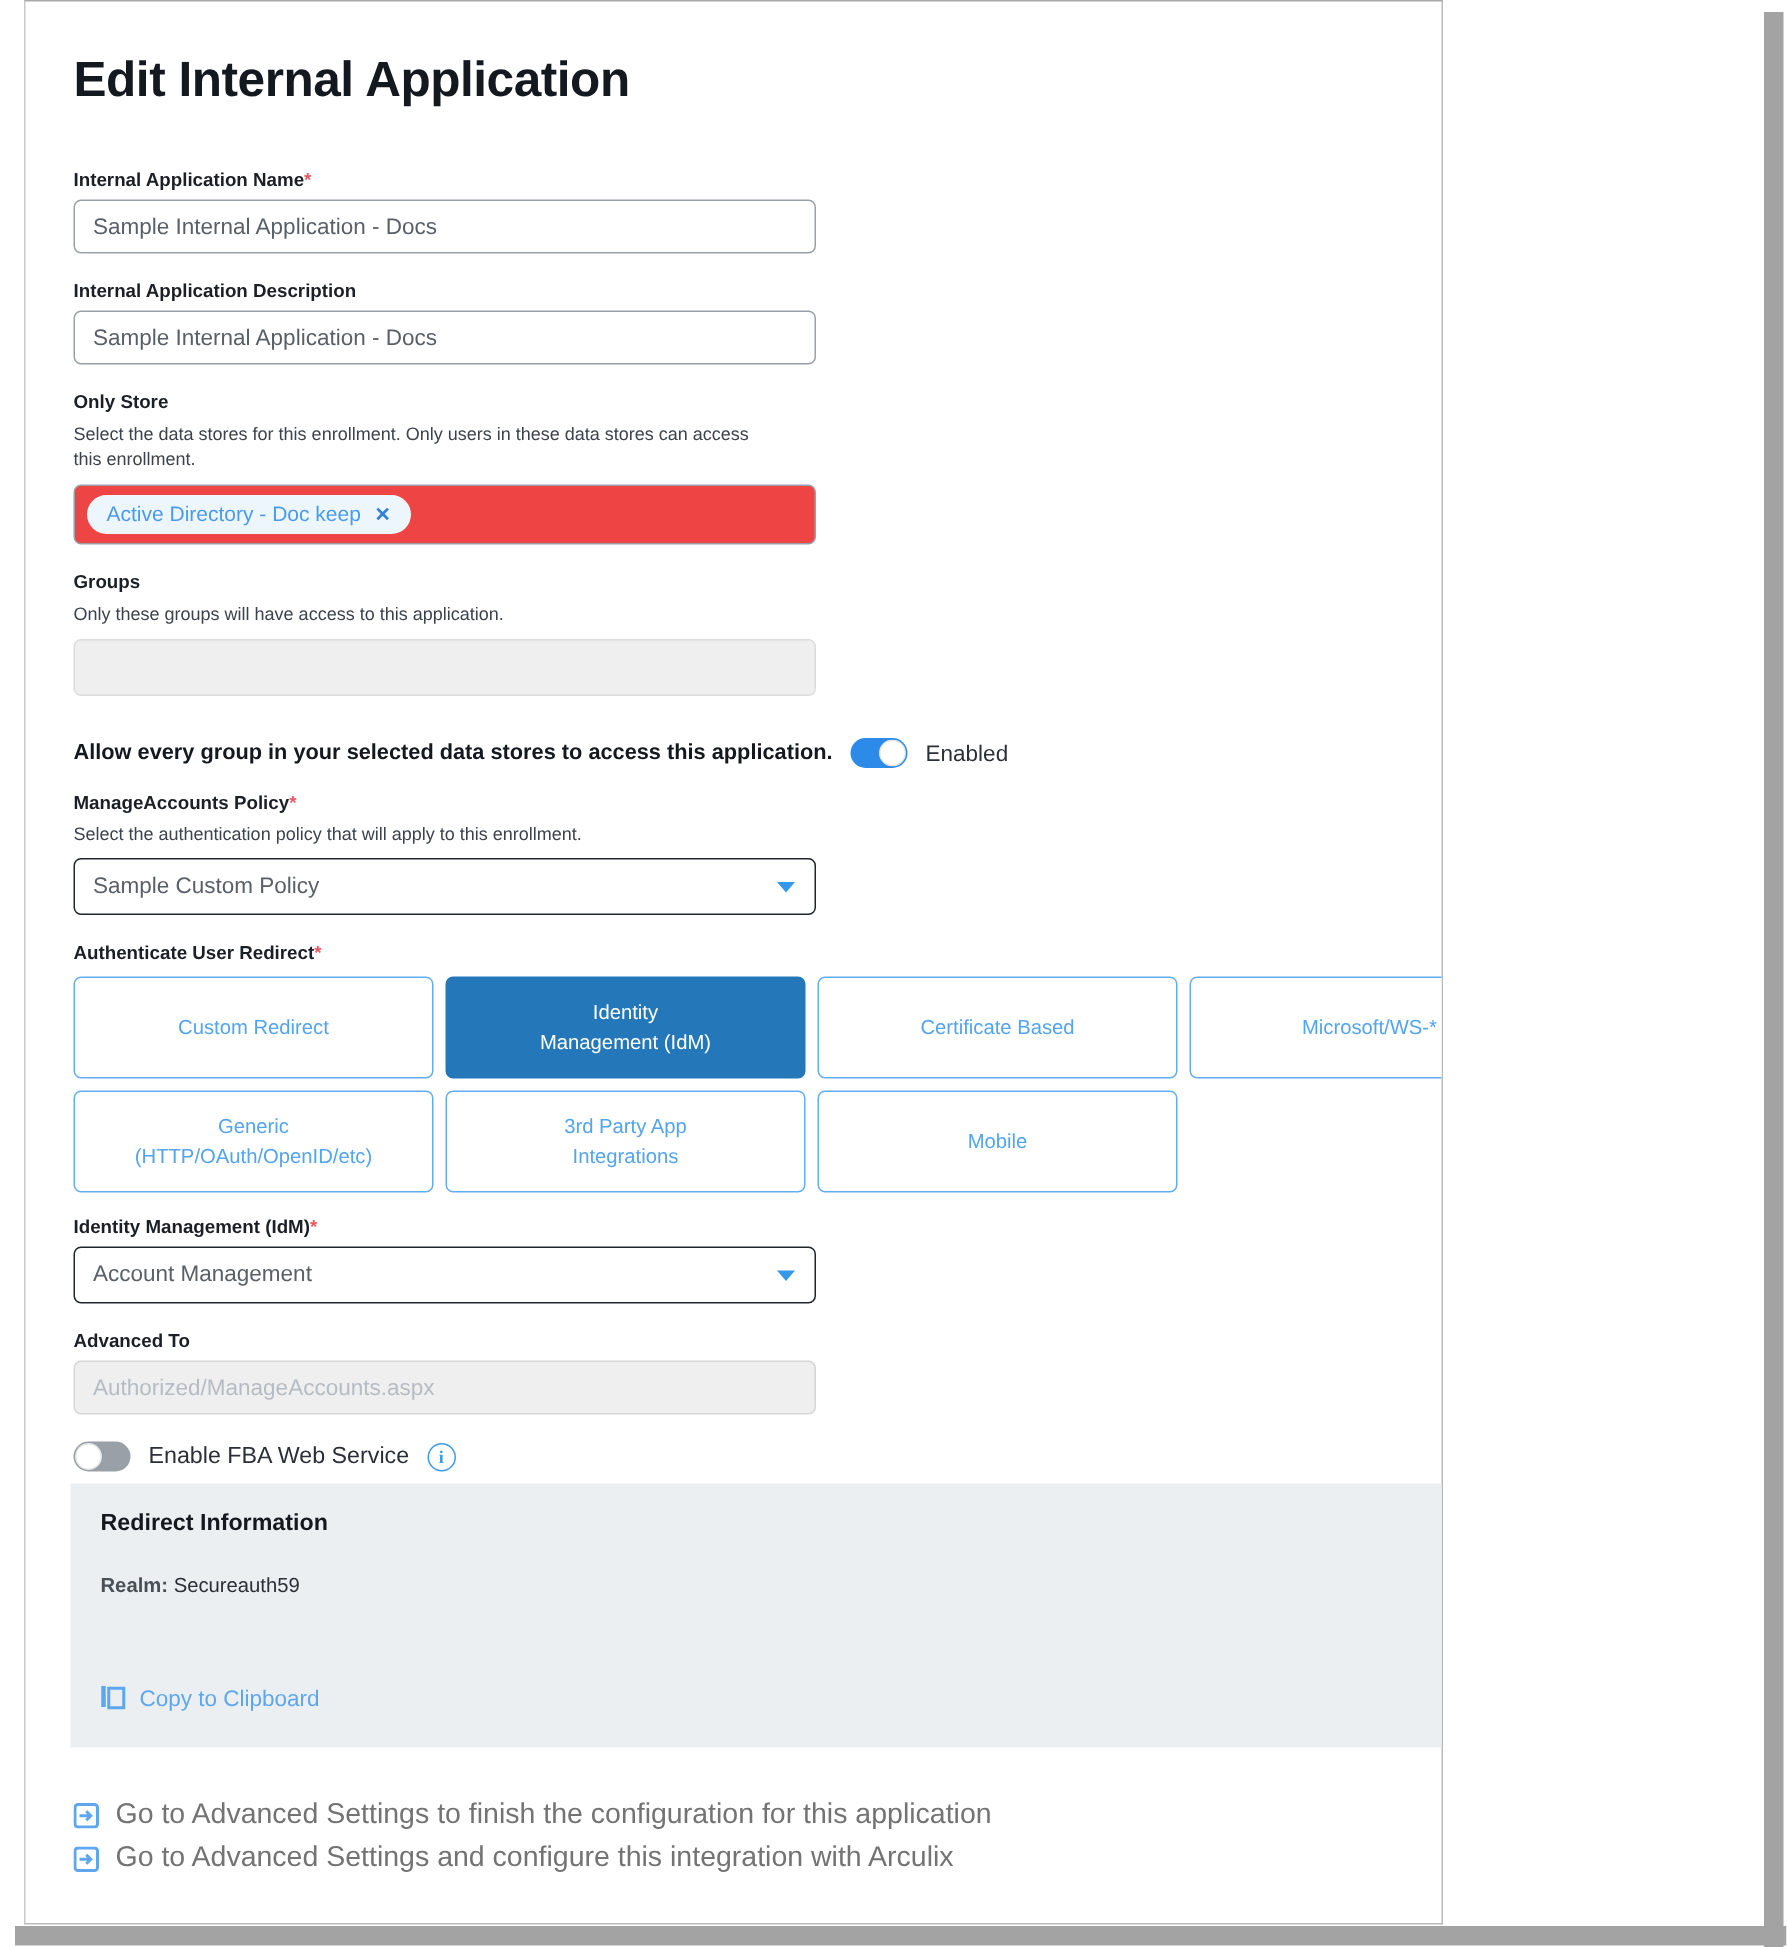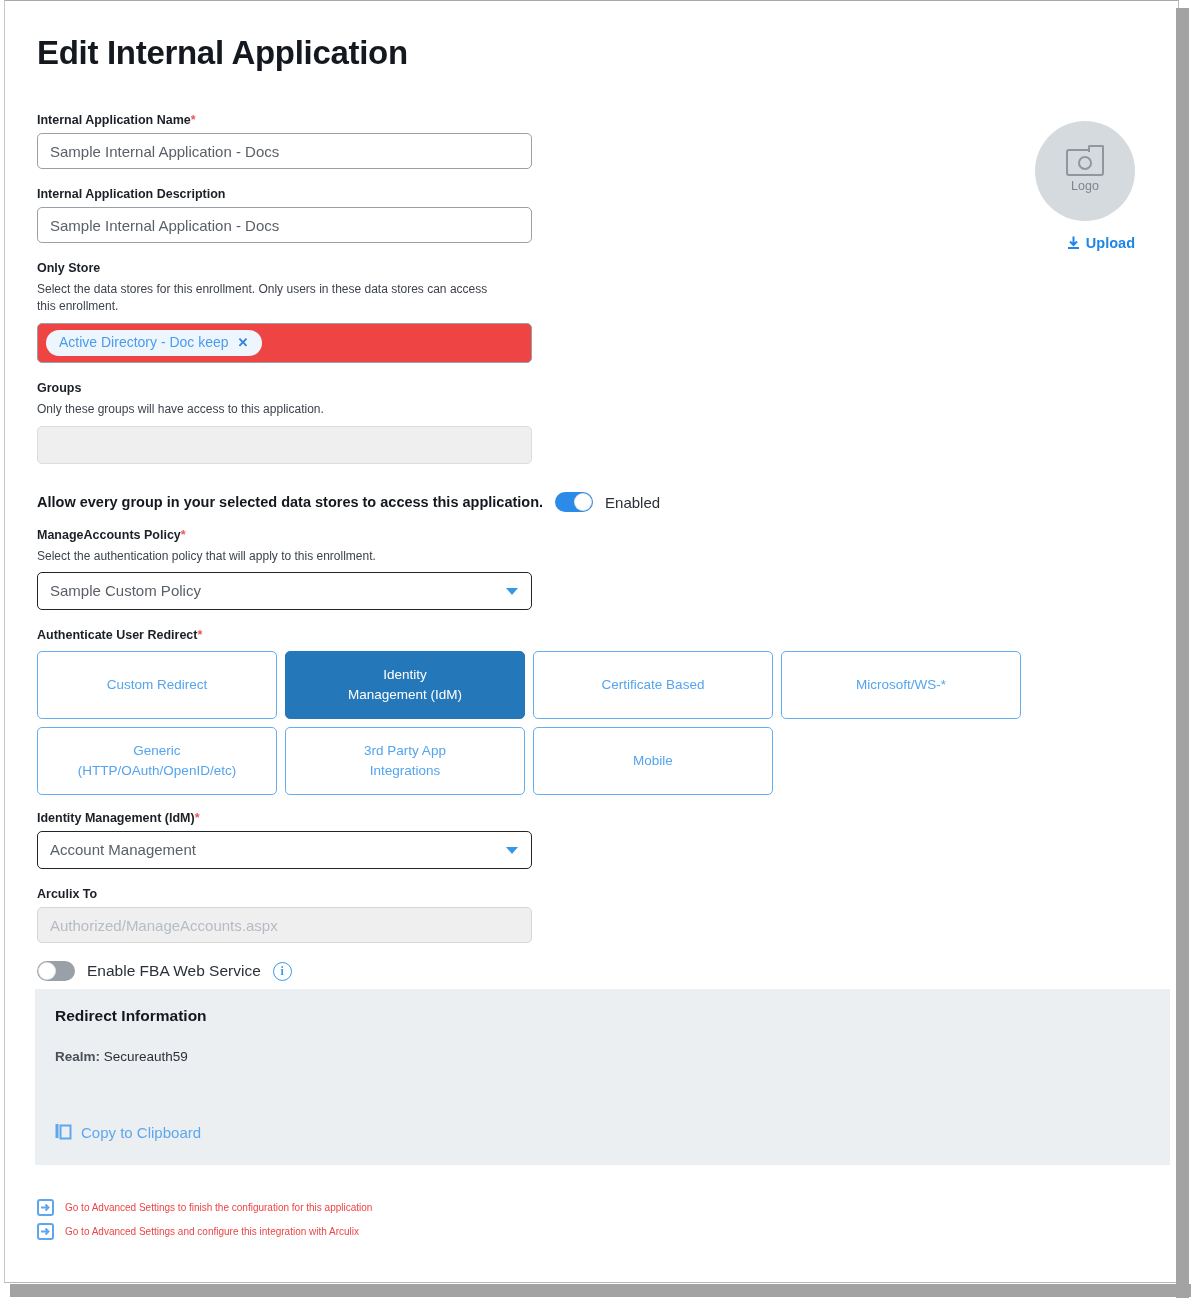--- a/index.html
+++ b/index.html
@@ -10,22 +10,22 @@
   }
   body {
     width: 1191px; height: 1298px;
     overflow: hidden;
     position: relative;
   }
 
   
   .page-frame {
     position: absolute;
-    left: 4px; top: 0;
-    width: 1175px;
+    left: 16px; top: 0;
+    width: 946px;
     height: 1283px;
     background: #ffffff;
     border: 1px solid #b9b9b9;
     border-top-color: #a9a9a9;
     border-left-color: #c9c9c9;
     overflow: hidden;
   }
   .shadow-right {
     position: absolute;
     left: 1176px; top: 8px;
@@ -306,22 +306,22 @@
     left: 32px; top: 1198px;
   }
   .adv-link {
     display: flex;
     align-items: center;
     gap: 11px;
     margin-bottom: 7px;
     cursor: pointer;
   }
   .adv-link-text {
-    font-size: 10px;
-    color: #ef4444;
+    font-size: 19px;
+    color: #737373;
   }
 
   
   .logo-block {
     position: absolute;
     left: 1030px; top: 120px;
     width: 100px;
     text-align: right;
   }
   .logo-circle {
@@ -491,21 +491,21 @@
       <span>Identity Management (IdM)</span><span class="req">*</span>
     </div>
     <div class="select-wrap">
       <div class="select-box">Account Management</div>
       <span class="select-caret"></span>
     </div>
 
     <div style="height:18px"></div>
 
     <div class="field-label">
-      <span>Arculix To</span>
+      <span>Advanced To</span>
     </div>
     <input class="text-input disabled" type="text" disabled="" value="Authorized/ManageAccounts.aspx" style="">
 
     <div style="height:18px"></div>
 
     <div class="toggle-row">
       <span class="switch off">
           <span class="knob"></span>
         </span>
       <span style="font-size:15.5px;color:#2b3038">Enable FBA Web Service</span>

